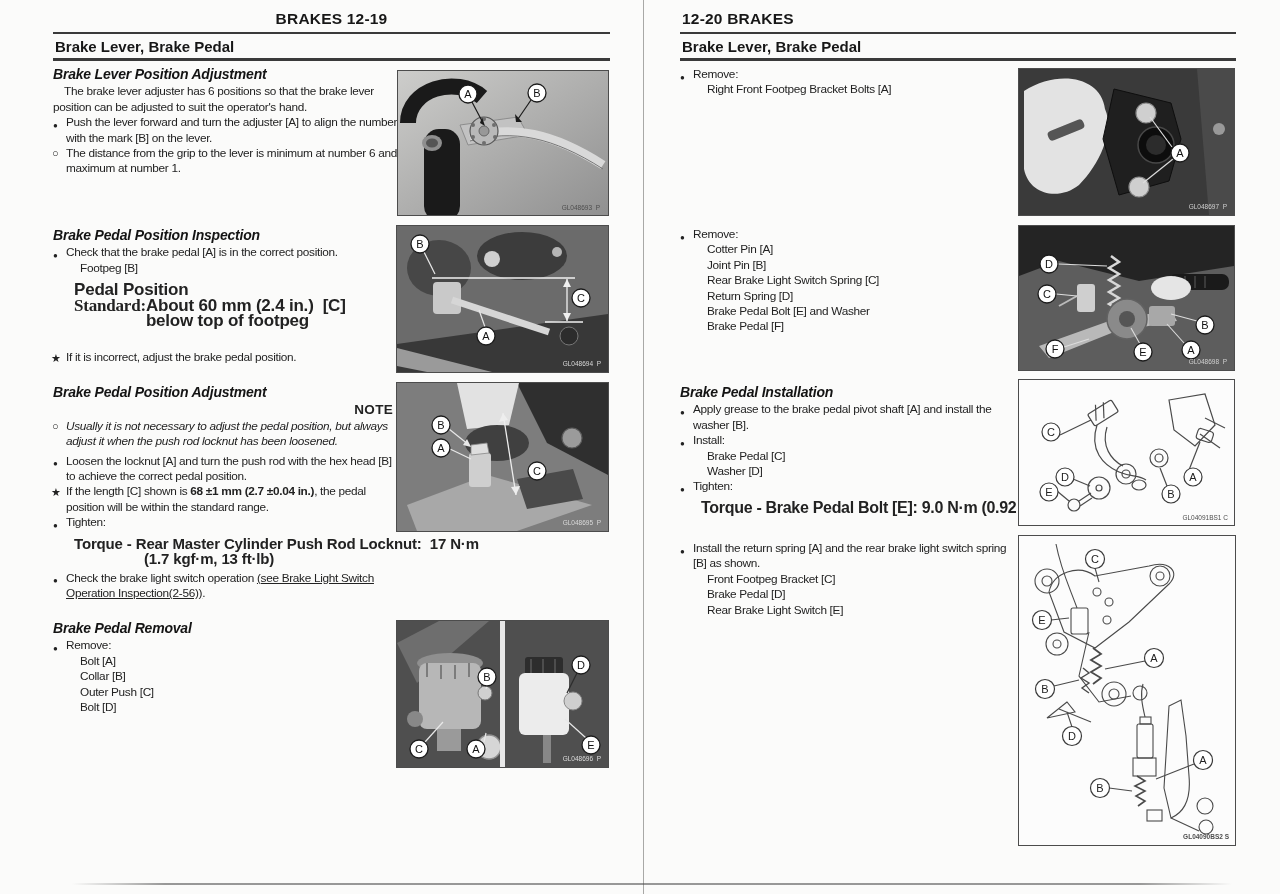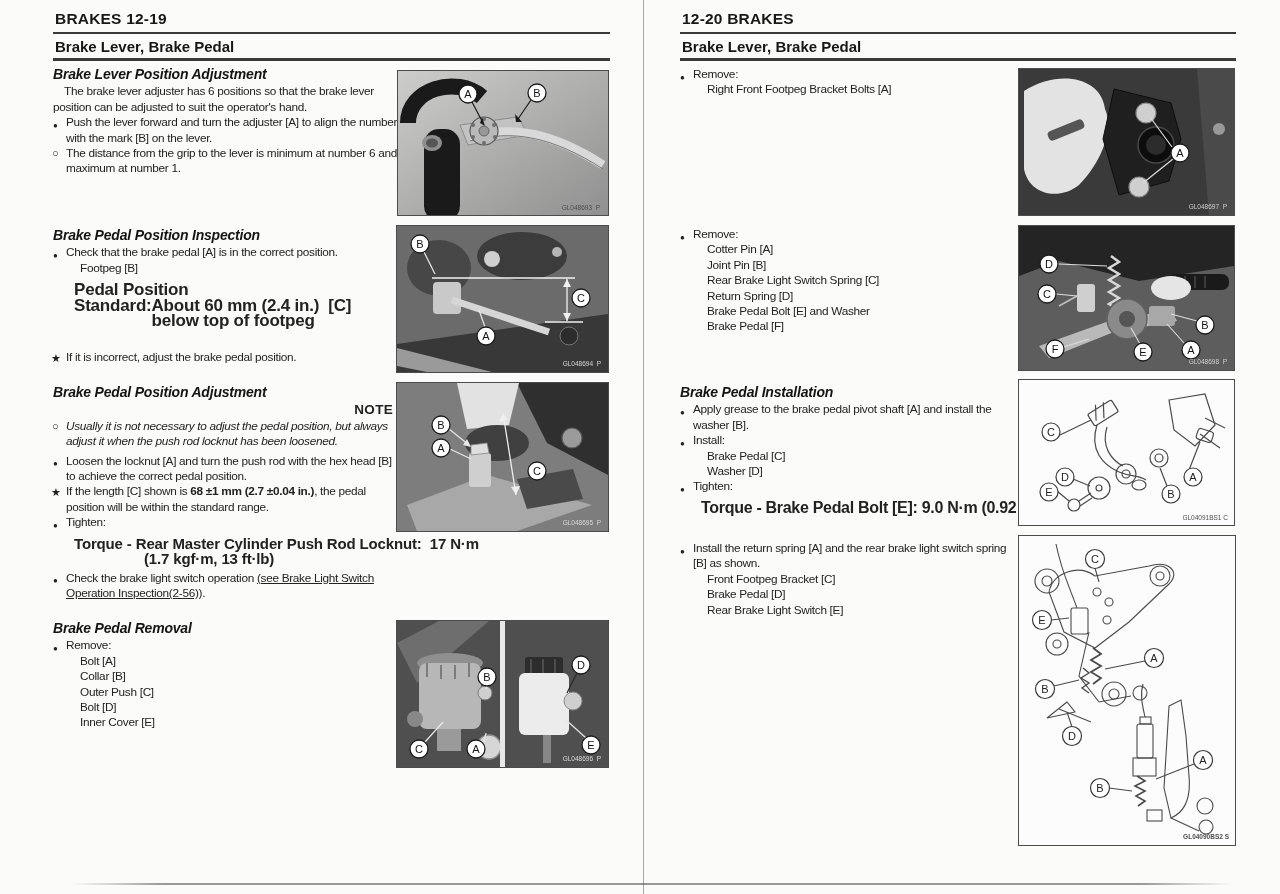--- a/index.html
+++ b/index.html
@@ -10,42 +10,42 @@
     color:#222;
   }
   .page-divider{position:absolute;left:643px;top:0;width:1px;height:894px;background:#a8a8a6;}
   .scan-bottom{position:absolute;left:72px;width:1160px;top:883px;height:2px;
     background:linear-gradient(to right, rgba(70,70,70,0), rgba(70,70,70,.55) 8%, rgba(70,70,70,.55) 92%, rgba(70,70,70,0));}
   .page{position:absolute;top:8px;}
   #leftPage{left:53px;width:557px;}
   #rightPage{left:680px;width:556px;}
 
   .ph{font-size:15.5px;font-weight:bold;color:#171717;letter-spacing:.2px;padding:2px 2px 3px 2px;}
-  .ph.right-align{text-align:left;}
+  .ph.right-align{text-align:center;}
   .rule1{border:none;border-top:2px solid #3a3a3a;margin:1px 0 0 0;}
   .ptitle{font-size:15px;font-weight:bold;color:#171717;padding:4px 0 3px 2px;}
   .rule2{border:none;border-top:3px solid #3a3a3a;margin:0 0 2px 0;}
 
   .content{position:relative;height:830px;}
   .sec{position:absolute;}
   .txt{width:345px;font-size:11.8px;letter-spacing:-0.3px;line-height:15.4px;}
   #rightPage .txt{width:338px;}
 
   .sh{font-size:14px;font-weight:bold;font-style:italic;color:#141414;letter-spacing:-0.2px;margin:0 0 2px 0;}
   .li{position:relative;padding-left:13px;margin:0;}
   .li.bullet::before{content:"●";position:absolute;left:0;top:2.5px;font-size:8px;color:#222;}
   .li.circ::before{content:"○";position:absolute;left:-1px;top:0;font-size:11px;color:#222;}
   .li.star::before{content:"★";position:absolute;left:-2px;top:0.5px;font-size:11px;color:#222;}
   .sub{padding-left:27px;}
   .indent1{text-indent:11px;}
   .italic{font-style:italic;}
   .note-h{width:340px;text-align:right;font-weight:bold;font-size:13.5px;letter-spacing:.3px;margin:2px 0 1px 0;}
   .spec{margin:6px 0 22px 21px;font-weight:bold;font-size:17px;line-height:15px;letter-spacing:-0.2px;}
   .spec .row{display:flex;margin-top:1px;}
-  .spec .lab{flex:0 0 66px;}
+  .spec .lab{flex:0 0 66px;font-family:Liberation Serif, serif;}
   .spec .val{width:242px;}
   .torque{margin:5px 0 5px 21px;font-weight:bold;font-size:15px;line-height:15px;letter-spacing:-0.15px;white-space:nowrap;}
   .torque .l2{padding-left:70px;}
   .torque.tight{font-size:16px;letter-spacing:-0.3px;}
   .xref{text-decoration:underline;cursor:pointer;}
   .gap4{height:4px;}
 
   .fig{position:absolute;border:1.2px solid #4c4c4c;background:#fff;box-sizing:border-box;}
   .fig svg{display:block;}
 </style>
@@ -207,21 +207,20 @@
       </svg>
     </div>
 
     <div class="sec txt" style="top:558px;left:0;">
       <div class="sh">Brake Pedal Removal</div>
       <div class="li bullet">Remove:</div>
       <div class="sub">Bolt [A]</div>
       <div class="sub">Collar [B]</div>
       <div class="sub">Outer Push [C]</div>
       <div class="sub">Bolt [D]</div>
-      <div class="sub">Inner Cover [E]</div>
     </div>
 
     <div class="fig" style="top:557px;left:343px;width:213px;height:148px;">
       <svg width="211" height="146" viewBox="0 0 211 146">
         <rect width="211" height="146" fill="#4f4f4f"></rect>
         <polygon points="0,22 42,0 92,0 20,62" fill="#6e6e6e"></polygon>
         <ellipse cx="53" cy="42" rx="33" ry="10" fill="#8f8f8f"></ellipse>
         <rect x="22" y="42" width="62" height="66" rx="8" fill="#b7b7b7"></rect>
         <line x1="30" y1="42" x2="30" y2="56" stroke="#7c7c7c" stroke-width="2"></line>
         <line x1="44" y1="44" x2="44" y2="58" stroke="#7c7c7c" stroke-width="2"></line>

